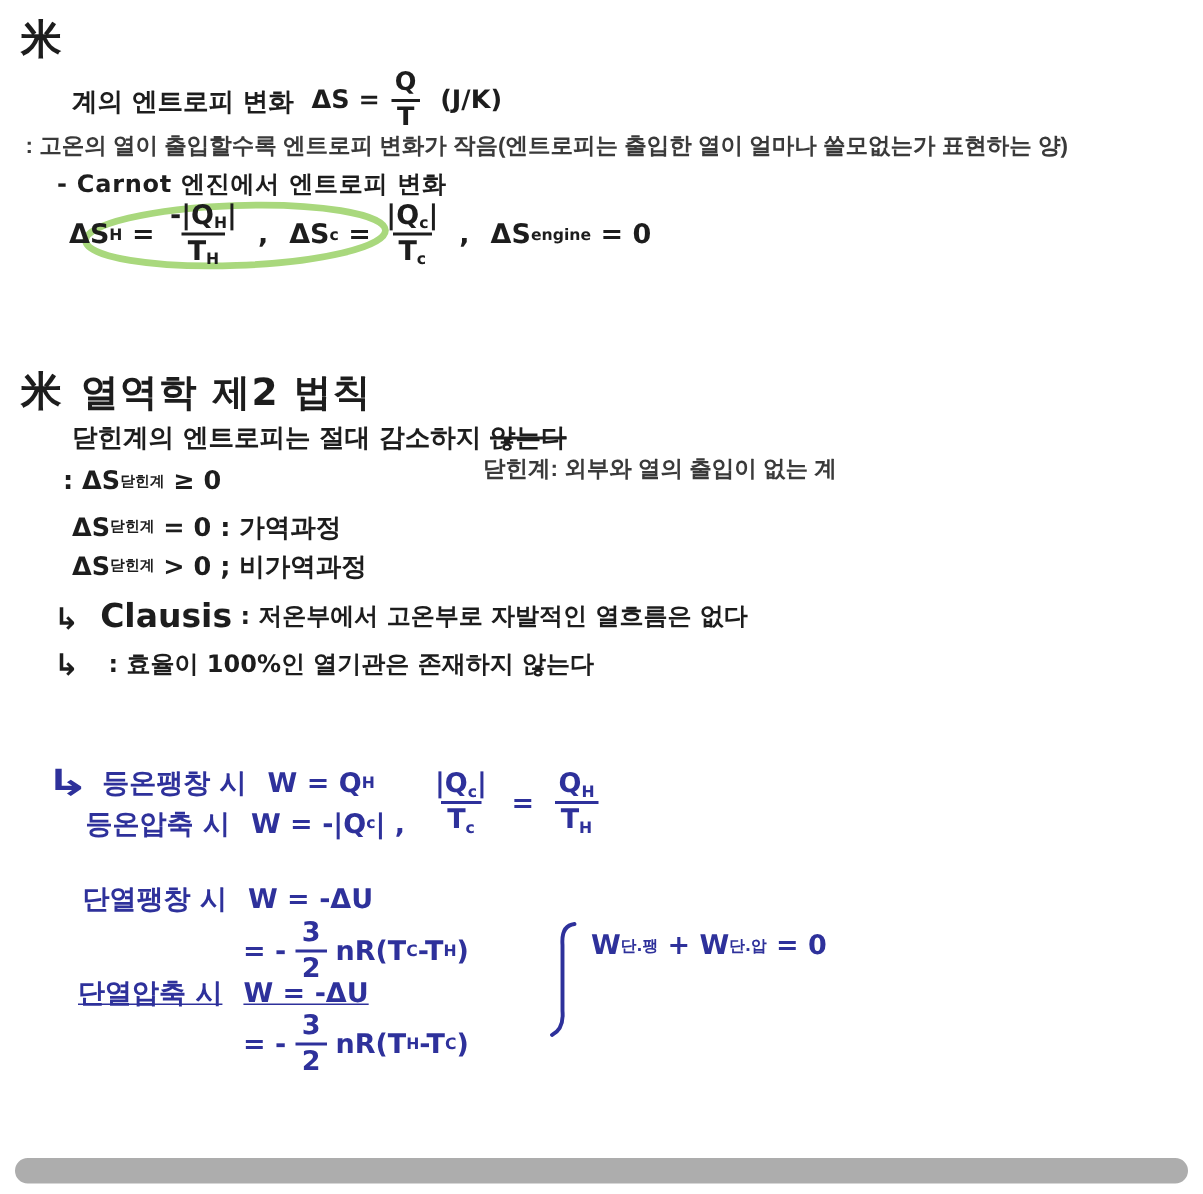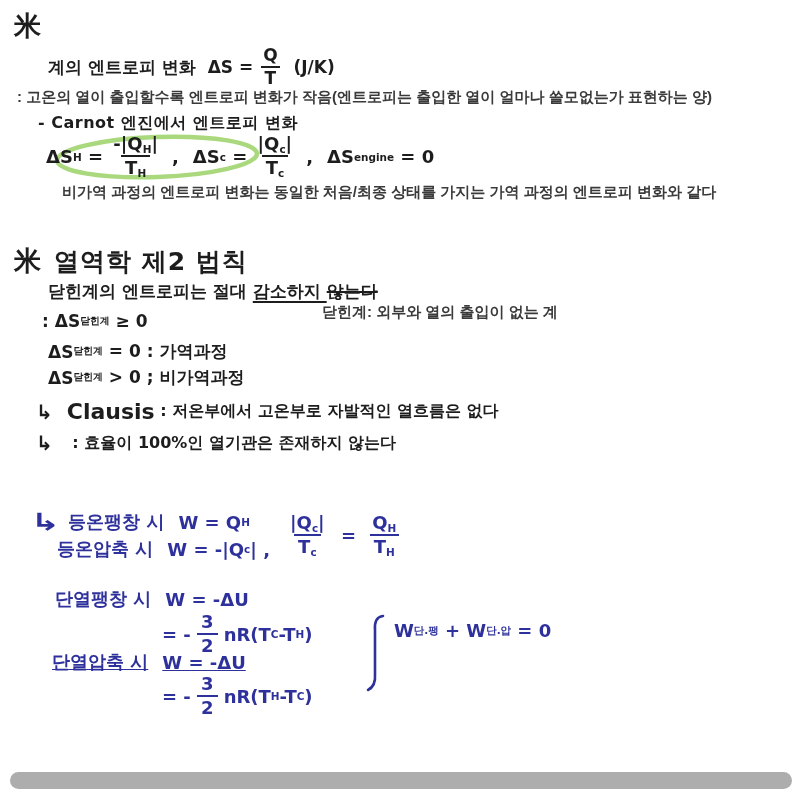--- a/index.html
+++ b/index.html
@@ -34,21 +34,21 @@
 
   .frac{display:inline-flex;flex-direction:column;align-items:center;vertical-align:middle;line-height:1.15;}
   .frac .num{display:block;padding:0 4px;}
   .frac .den{display:block;border-top:2.5px solid currentColor;padding:1px 4px 0 4px;}
 
   .sb{font-size:0.58em;vertical-align:-0.3em;}
   .gap6{margin-left:6px;}
   .gap10{margin-left:10px;}
   .gap14{margin-left:14px;}
 
-  .u-line{text-decoration:underline;text-underline-offset:4px;text-decoration-thickness:2px;}
+  .u-line{text-underline-offset:4px;text-decoration-thickness:2px;}
   .s-line{text-decoration:line-through;text-decoration-thickness:2px;}
 
   .arrow{display:inline-block;}
   .arrow-big{font-size:24px;transform:scaleX(1.5);transform-origin:left center;margin-right:18px;}
 
   .scrollbar{position:absolute;left:10px;top:772px;width:782px;height:17px;border-radius:9px;background:var(--scrollbar);}
 
   svg{position:absolute;overflow:visible;}
 </style>
 </head>
@@ -90,21 +90,20 @@
     <span> = </span>
     <span class="frac">
       <span class="num"><span>|Q</span><span class="sb">c</span><span>|</span></span>
       <span class="den"><span>T</span><span class="sb">c</span></span>
     </span>
     <span class="gap10">,</span>
     <span class="gap14">ΔS</span><span class="sb">engine</span>
     <span> = 0</span>
   </div>
 
-  <div class="abs typed" style="left:62px;top:183px;">비가역 과정의 엔트로피 변화는 동일한 처음/최종 상태를 가지는 가역 과정의 엔트로피 변화와 같다</div>
 
   <div class="abs row hw title2" style="left:14px;top:243px;">
     <span class="bullet">米</span>
     <span>열역학 제2 법칙</span>
   </div>
 
   <div class="abs row hw h17" style="left:48px;top:280px;">
     <span>닫힌계의 엔트로피는 절대 </span>
     <span class="u-line">감소하지 </span>
     <span class="u-line s-line">않는다</span>

